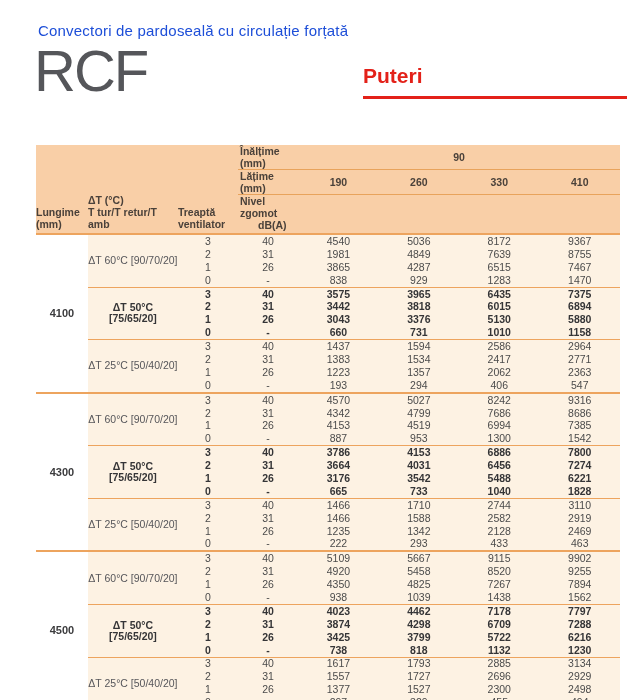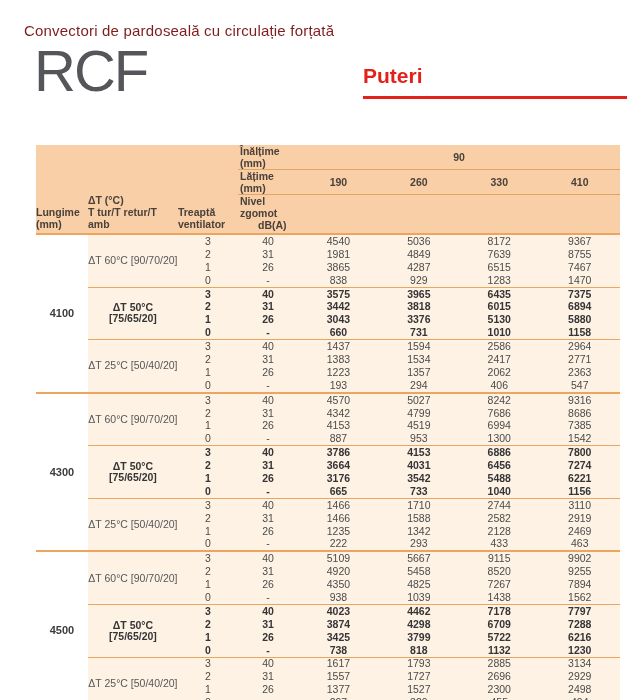--- a/index.html
+++ b/index.html
@@ -2,22 +2,22 @@
 <html><head>
 <meta charset="utf-8">
 <style>
   html,body{margin:0;padding:0;}
   body{
     width:627px;height:700px;background:#ffffff;position:relative;
     font-family:"Liberation Sans", sans-serif;
     -webkit-font-smoothing:antialiased;
   }
   .subtitle{
-    position:absolute;left:24px;top:22px;
-    font-size:15px;color:#7f1d1d;letter-spacing:.2px;
+    position:absolute;left:38px;top:22px;
+    font-size:15px;color:#1d4ed8;letter-spacing:.2px;
   }
   .logo{
     position:absolute;left:34px;top:42px;
     font-size:58px;font-weight:400;color:#55565a;letter-spacing:-2px;
     line-height:1;
   }
   .section-head{
     position:absolute;left:363px;top:64px;
     font-size:21px;font-weight:700;color:#e32119;
   }
@@ -270,21 +270,21 @@
         <td>3542</td>
         <td>5488</td>
         <td>6221</td>
       </tr>
       <tr class="bold">
         <td>0</td>
         <td>-</td>
         <td>665</td>
         <td>733</td>
         <td>1040</td>
-        <td>1156</td>
+        <td>1828</td>
       </tr>
       <tr class="sec-start">
         <td rowspan="4" class="dt">ΔT 25°C [50/40/20]</td>
         <td>3</td>
         <td>40</td>
         <td>1466</td>
         <td>1710</td>
         <td>2744</td>
         <td>3110</td>
       </tr>

